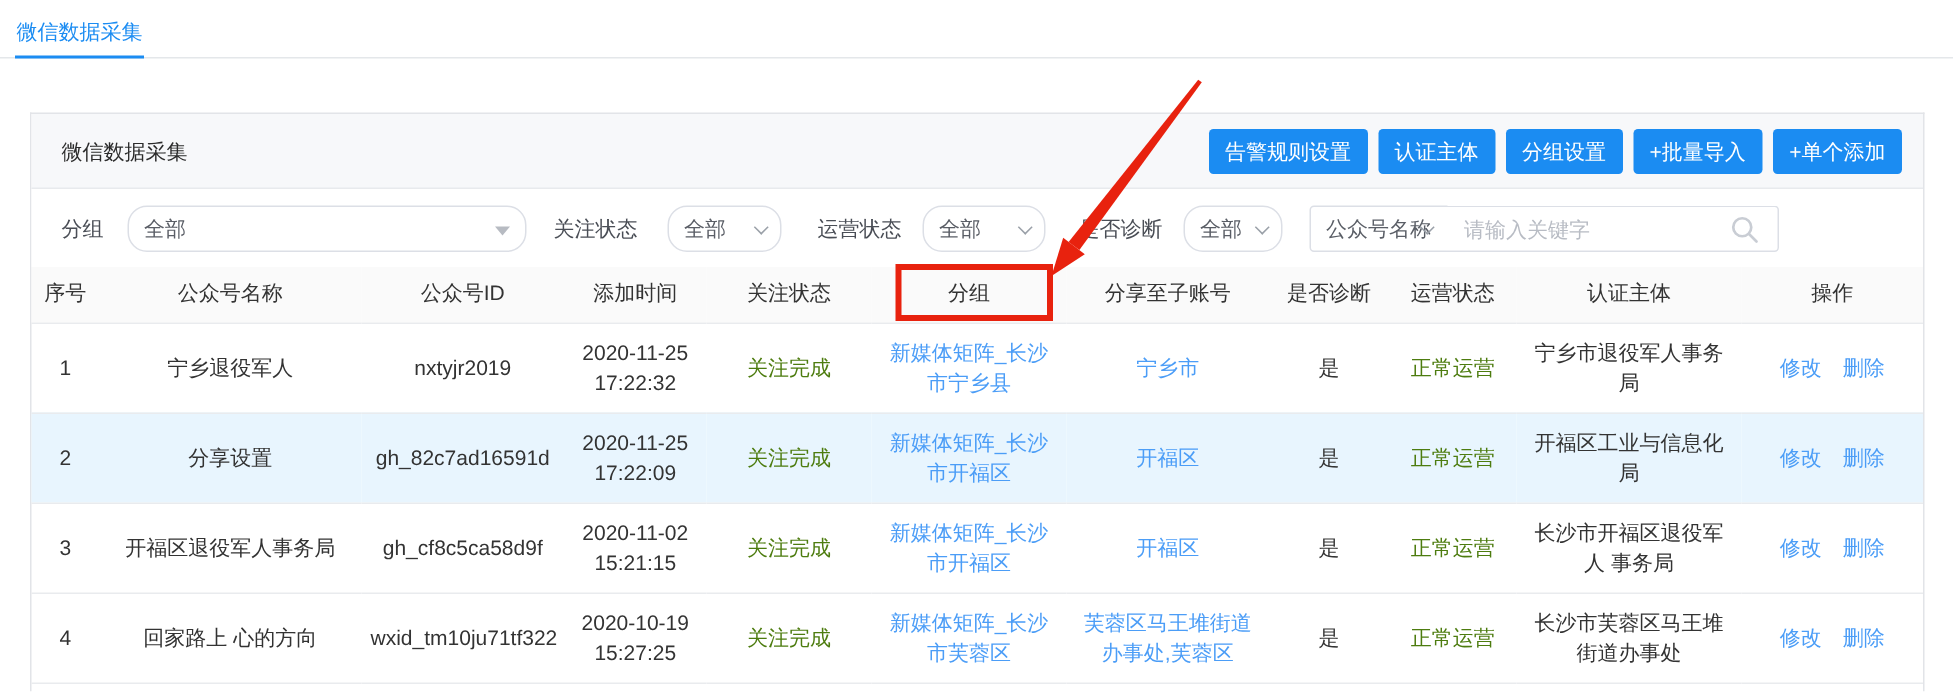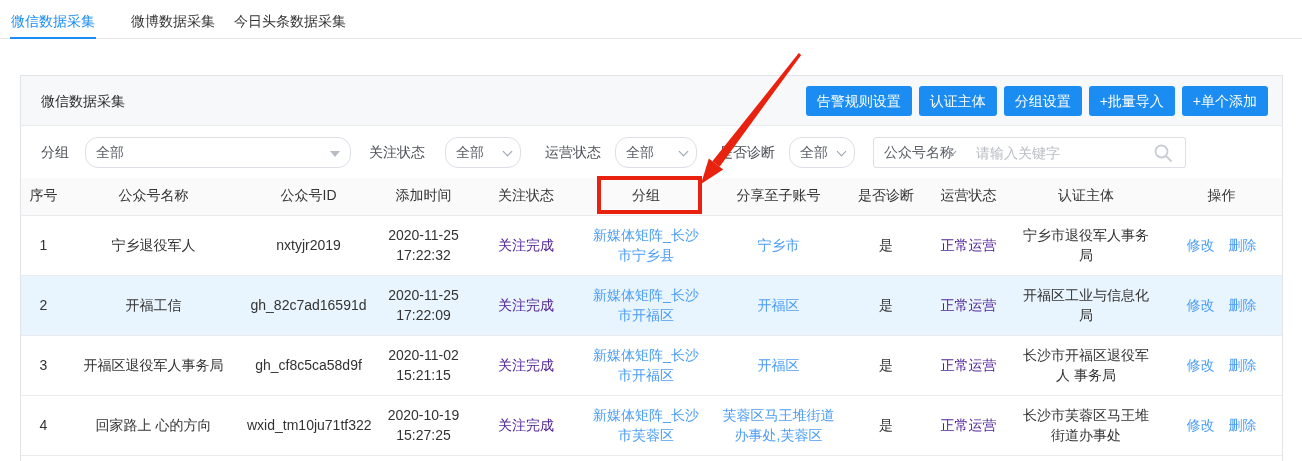--- a/index.html
+++ b/index.html
@@ -66,40 +66,38 @@
     line-height:33px; padding:0; text-align:center; }
 
   
   table { position:absolute; left:0; top:102px; width:1261px; border-collapse:collapse;
     table-layout:fixed; }
   th { height:37px; background:#fafafa; font-weight:normal; color:#333;
     border-bottom:1px solid #e9ebee; text-align:center; }
   td { height:60px; text-align:center; border-bottom:1px solid #e9ebee;
     vertical-align:middle; padding:4px 6px; line-height:20px; color:#333; }
   tr.hl td { background:#e8f5fe; }
-  .green { color:#4c1d95; }
+  .green { color:#4d7c0f; }
   .link  { color:#4b9df7; cursor:pointer; }
   .act-link { color:#4b9df7; cursor:pointer; padding:0 7px; }
   .tsub { display:block; }
 
   
   .red-box { position:absolute; left:597px; top:176px; width:105px; height:38px;
     border:4px solid #e8220e; pointer-events:none; }
   .arrow-svg { position:absolute; left:0; top:0; width:1302px; height:461px;
     pointer-events:none; }
 </style>
 </head>
 <body>
 
 <div class="page">
 
   <div class="tabbar">
     <div class="tab tab1 active">微信数据采集</div>
-    <div class="tab tab2">微博数据采集</div>
-    <div class="tab tab3">今日头条数据采集</div>
   </div>
 
   <div class="panel">
 
     <div class="panel-header">
       <div class="panel-title">微信数据采集</div>
       <div class="header-btns">
         <button class="blue-btn">告警规则设置</button>
         <button class="blue-btn">认证主体</button>
         <button class="blue-btn">分组设置</button>
@@ -187,21 +185,21 @@
       <td class="link">宁乡市</td>
       <td>是</td>
       <td class="green">正常运营</td>
       <td>宁乡市退役军人事务局</td>
       <td>
         <span class="act-link">修改</span><span class="act-link">删除</span>
       </td>
     </tr>
           <tr class="hl">
       <td>2</td>
-      <td>开福工信</td>
+      <td>分享设置</td>
       <td>gh_82c7ad16591d</td>
       <td>
         <span class="tsub">2020-11-25</span>
         <span class="tsub">17:22:09</span>
       </td>
       <td class="green">关注完成</td>
       <td class="link">新媒体矩阵_长沙市开福区</td>
       <td class="link">开福区</td>
       <td>是</td>
       <td class="green">正常运营</td>

